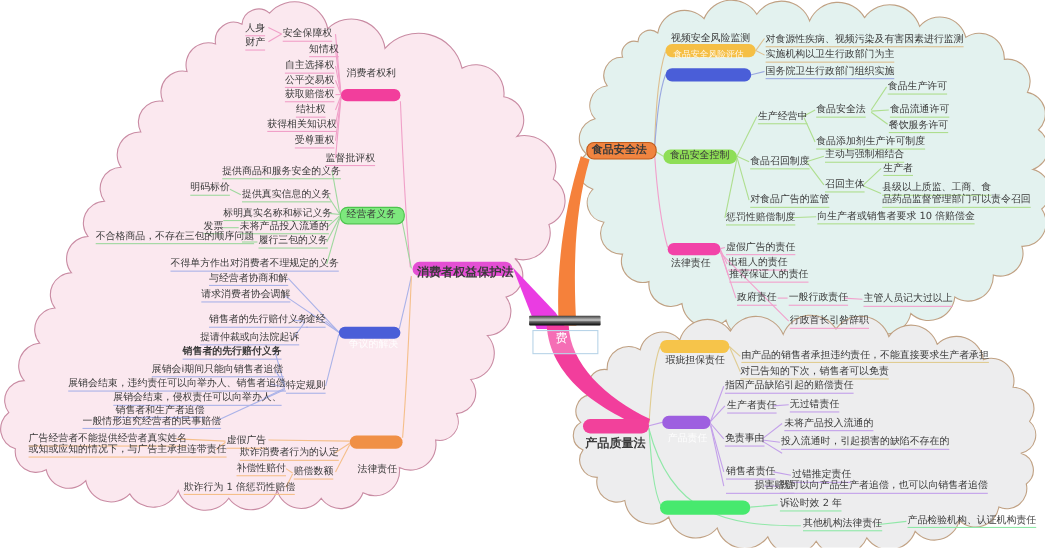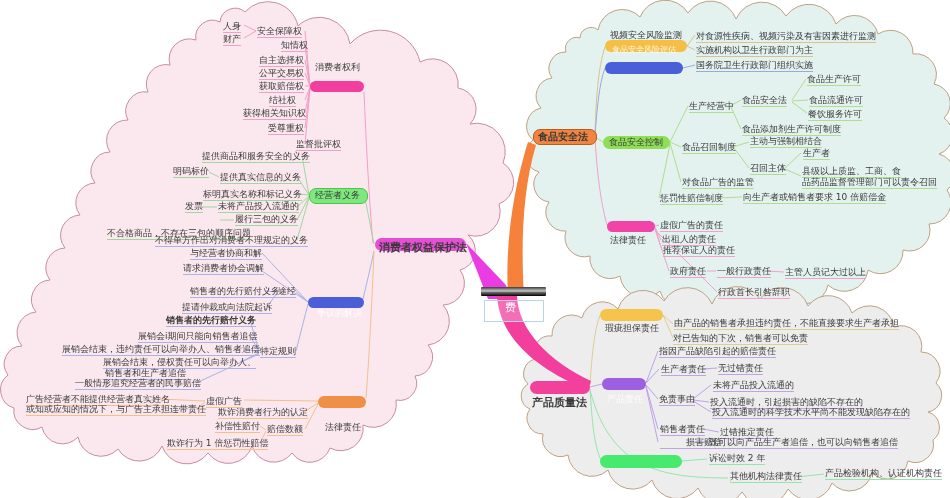--- a/index.html
+++ b/index.html
@@ -143,21 +143,21 @@
     <div class="t" style="left: 243px; top: 108px; color: rgb(58, 58, 58); border-bottom: 1px solid rgb(240, 160, 200);">获得相关知识权</div>
     <div class="t" style="left: 268px; top: 123px; color: rgb(58, 58, 58); border-bottom: 1px solid rgb(240, 160, 200);">受尊重权</div>
     <div class="t" style="left: 258px; top: 139px; color: rgb(58, 58, 58); border-bottom: 1px solid rgb(240, 160, 200); margin-left: 38px;">监督批评权</div>
     <div class="t" style="left: 315px; top: 62px; color: rgb(58, 58, 58);">消费者权利</div>
     <div class="t" style="left: 202px; top: 151px; color: rgb(58, 58, 58); border-bottom: 1px solid rgb(158, 216, 158);">提供商品和服务安全的义务</div>
     <div class="t" style="left: 173px; top: 166px; color: rgb(58, 58, 58); border-bottom: 1px solid rgb(158, 216, 158);">明码标价</div>
     <div class="t" style="left: 220px; top: 172px; color: rgb(58, 58, 58); border-bottom: 1px solid rgb(158, 216, 158);">提供真实信息的义务</div>
     <div class="t" style="left: 203px; top: 189px; color: rgb(58, 58, 58); border-bottom: 1px solid rgb(158, 216, 158);">标明真实名称和标记义务</div>
     <div class="t" style="left: 185px; top: 201px; color: rgb(58, 58, 58); border-bottom: 1px solid rgb(158, 216, 158);">发票</div>
     <div class="t" style="left: 218px; top: 201px; color: rgb(58, 58, 58); border-bottom: 1px solid rgb(158, 216, 158);">未将产品投入流通的</div>
-    <div class="t" style="left: 87px; top: 228px; color: rgb(58, 58, 58); border-bottom: 1px solid rgb(158, 216, 158); margin-left: 20px;">不合格商品，不存在三包的顺序问题</div>
+    <div class="t" style="left: 87px; top: 210px; color: rgb(58, 58, 58); border-bottom: 1px solid rgb(158, 216, 158);">不合格商品，不存在三包的顺序问题</div>
     <div class="t" style="left: 235px; top: 214px; color: rgb(58, 58, 58); border-bottom: 1px solid rgb(158, 216, 158);">履行三包的义务</div>
     <div class="t" style="left: 155px; top: 235px; color: rgb(58, 58, 58); border-bottom: 1px solid rgb(170, 178, 232);">不得单方作出对消费者不理规定的义务</div>
     <div class="t" style="left: 315px; top: 190px; color: rgb(58, 58, 58);">经营者义务</div>
     <div class="t" style="left: 190px; top: 248px; color: rgb(58, 58, 58); border-bottom: 1px solid rgb(170, 178, 232);">与经营者协商和解</div>
     <div class="t" style="left: 183px; top: 263px; color: rgb(58, 58, 58); border-bottom: 1px solid rgb(170, 178, 232);">请求消费者协会调解</div>
     <div class="t" style="left: 190px; top: 286px; color: rgb(58, 58, 58); border-bottom: 1px solid rgb(170, 178, 232);">销售者的先行赔付义务</div>
     <div class="t" style="left: 182px; top: 302px; color: rgb(58, 58, 58); border-bottom: 1px solid rgb(170, 178, 232);">提请仲裁或向法院起诉</div>
     <div class="t" style="left: 278px; top: 286px; color: rgb(58, 58, 58); border-bottom: 1px solid rgb(170, 178, 232);">途经</div>
     <div class="t" style="left: 317px; top: 308px; color: rgba(255, 255, 255, 0.88);">争议的解决</div>
     <div class="t" style="left: 166px; top: 315px; color: rgb(58, 58, 58); border-bottom: 1px solid rgb(170, 178, 232); font-weight: bold;">销售者的先行赔付义务</div>
@@ -208,21 +208,20 @@
     <div class="t" style="left: 718px; top: 287px; color: rgb(58, 58, 58); border-bottom: 1px solid rgb(242, 160, 204);">行政首长引咎辞职</div>
     <div class="t" style="left: 605px; top: 323px; color: rgb(58, 58, 58);">瑕疵担保责任</div>
     <div class="t" style="left: 674px; top: 318px; color: rgb(58, 58, 58); border-bottom: 1px solid rgb(224, 204, 146);">由产品的销售者承担违约责任，不能直接要求生产者承担</div>
     <div class="t" style="left: 673px; top: 333px; color: rgb(58, 58, 58); border-bottom: 1px solid rgb(224, 204, 146);">对已告知的下次，销售者可以免责</div>
     <div class="t" style="left: 659px; top: 346px; color: rgb(58, 58, 58); border-bottom: 1px solid rgb(195, 160, 234);">指因产品缺陷引起的赔偿责任</div>
     <div class="t" style="left: 661px; top: 364px; color: rgb(58, 58, 58); border-bottom: 1px solid rgb(195, 160, 234);">生产者责任</div>
     <div class="t" style="left: 718px; top: 363px; color: rgb(58, 58, 58); border-bottom: 1px solid rgb(195, 160, 234);">无过错责任</div>
     <div class="t" style="left: 659px; top: 394px; color: rgb(58, 58, 58); border-bottom: 1px solid rgb(195, 160, 234);">免责事由</div>
     <div class="t" style="left: 713px; top: 380px; color: rgb(58, 58, 58); border-bottom: 1px solid rgb(195, 160, 234);">未将产品投入流通的</div>
     <div class="t" style="left: 710px; top: 397px; color: rgb(58, 58, 58); border-bottom: 1px solid rgb(195, 160, 234);">投入流通时，引起损害的缺陷不存在的</div>
-    <div class="t" style="left: 712px; top: 407px; color: rgb(58, 58, 58); border-bottom: 1px solid rgb(195, 160, 234);">投入流通时的科学技术水平尚不能发现缺陷存在的</div>
     <div class="t" style="left: 660px; top: 424px; color: rgb(58, 58, 58); border-bottom: 1px solid rgb(195, 160, 234);">销售者责任</div>
     <div class="t" style="left: 720px; top: 427px; color: rgb(58, 58, 58); border-bottom: 1px solid rgb(195, 160, 234);">过错推定责任</div>
     <div class="t" style="left: 660px; top: 437px; color: rgb(58, 58, 58); border-bottom: 1px solid rgb(195, 160, 234); padding-left: 26px;">损害赔偿</div>
     <div class="t" style="left: 709px; top: 437px; color: rgb(58, 58, 58); border-bottom: 1px solid rgb(195, 160, 234);">既可以向产品生产者追偿，也可以向销售者追偿</div>
     <div class="t" style="left: 709px; top: 453px; color: rgb(58, 58, 58); border-bottom: 1px solid rgb(144, 232, 168);">诉讼时效 2 年</div>
     <div class="t" style="left: 607px; top: 394px; color: rgba(255, 255, 255, 0.88);">产品责任</div>
     <div class="t" style="left: 532px; top: 397px; font-size: 11px; font-weight: bold; color: rgb(58, 58, 58);">产品质量法</div>
     <div class="t" style="left: 730px; top: 471px; color: rgb(58, 58, 58); border-bottom: 1px solid rgb(144, 232, 168);">其他机构法律责任</div>
     <div class="t" style="left: 825px; top: 468px; color: rgb(58, 58, 58); border-bottom: 1px solid rgb(144, 232, 168);">产品检验机构、认证机构责任</div>
     <div class="t" style="left: 505px; top: 302px; font-size: 11px; color: rgb(255, 255, 255);">费</div>

